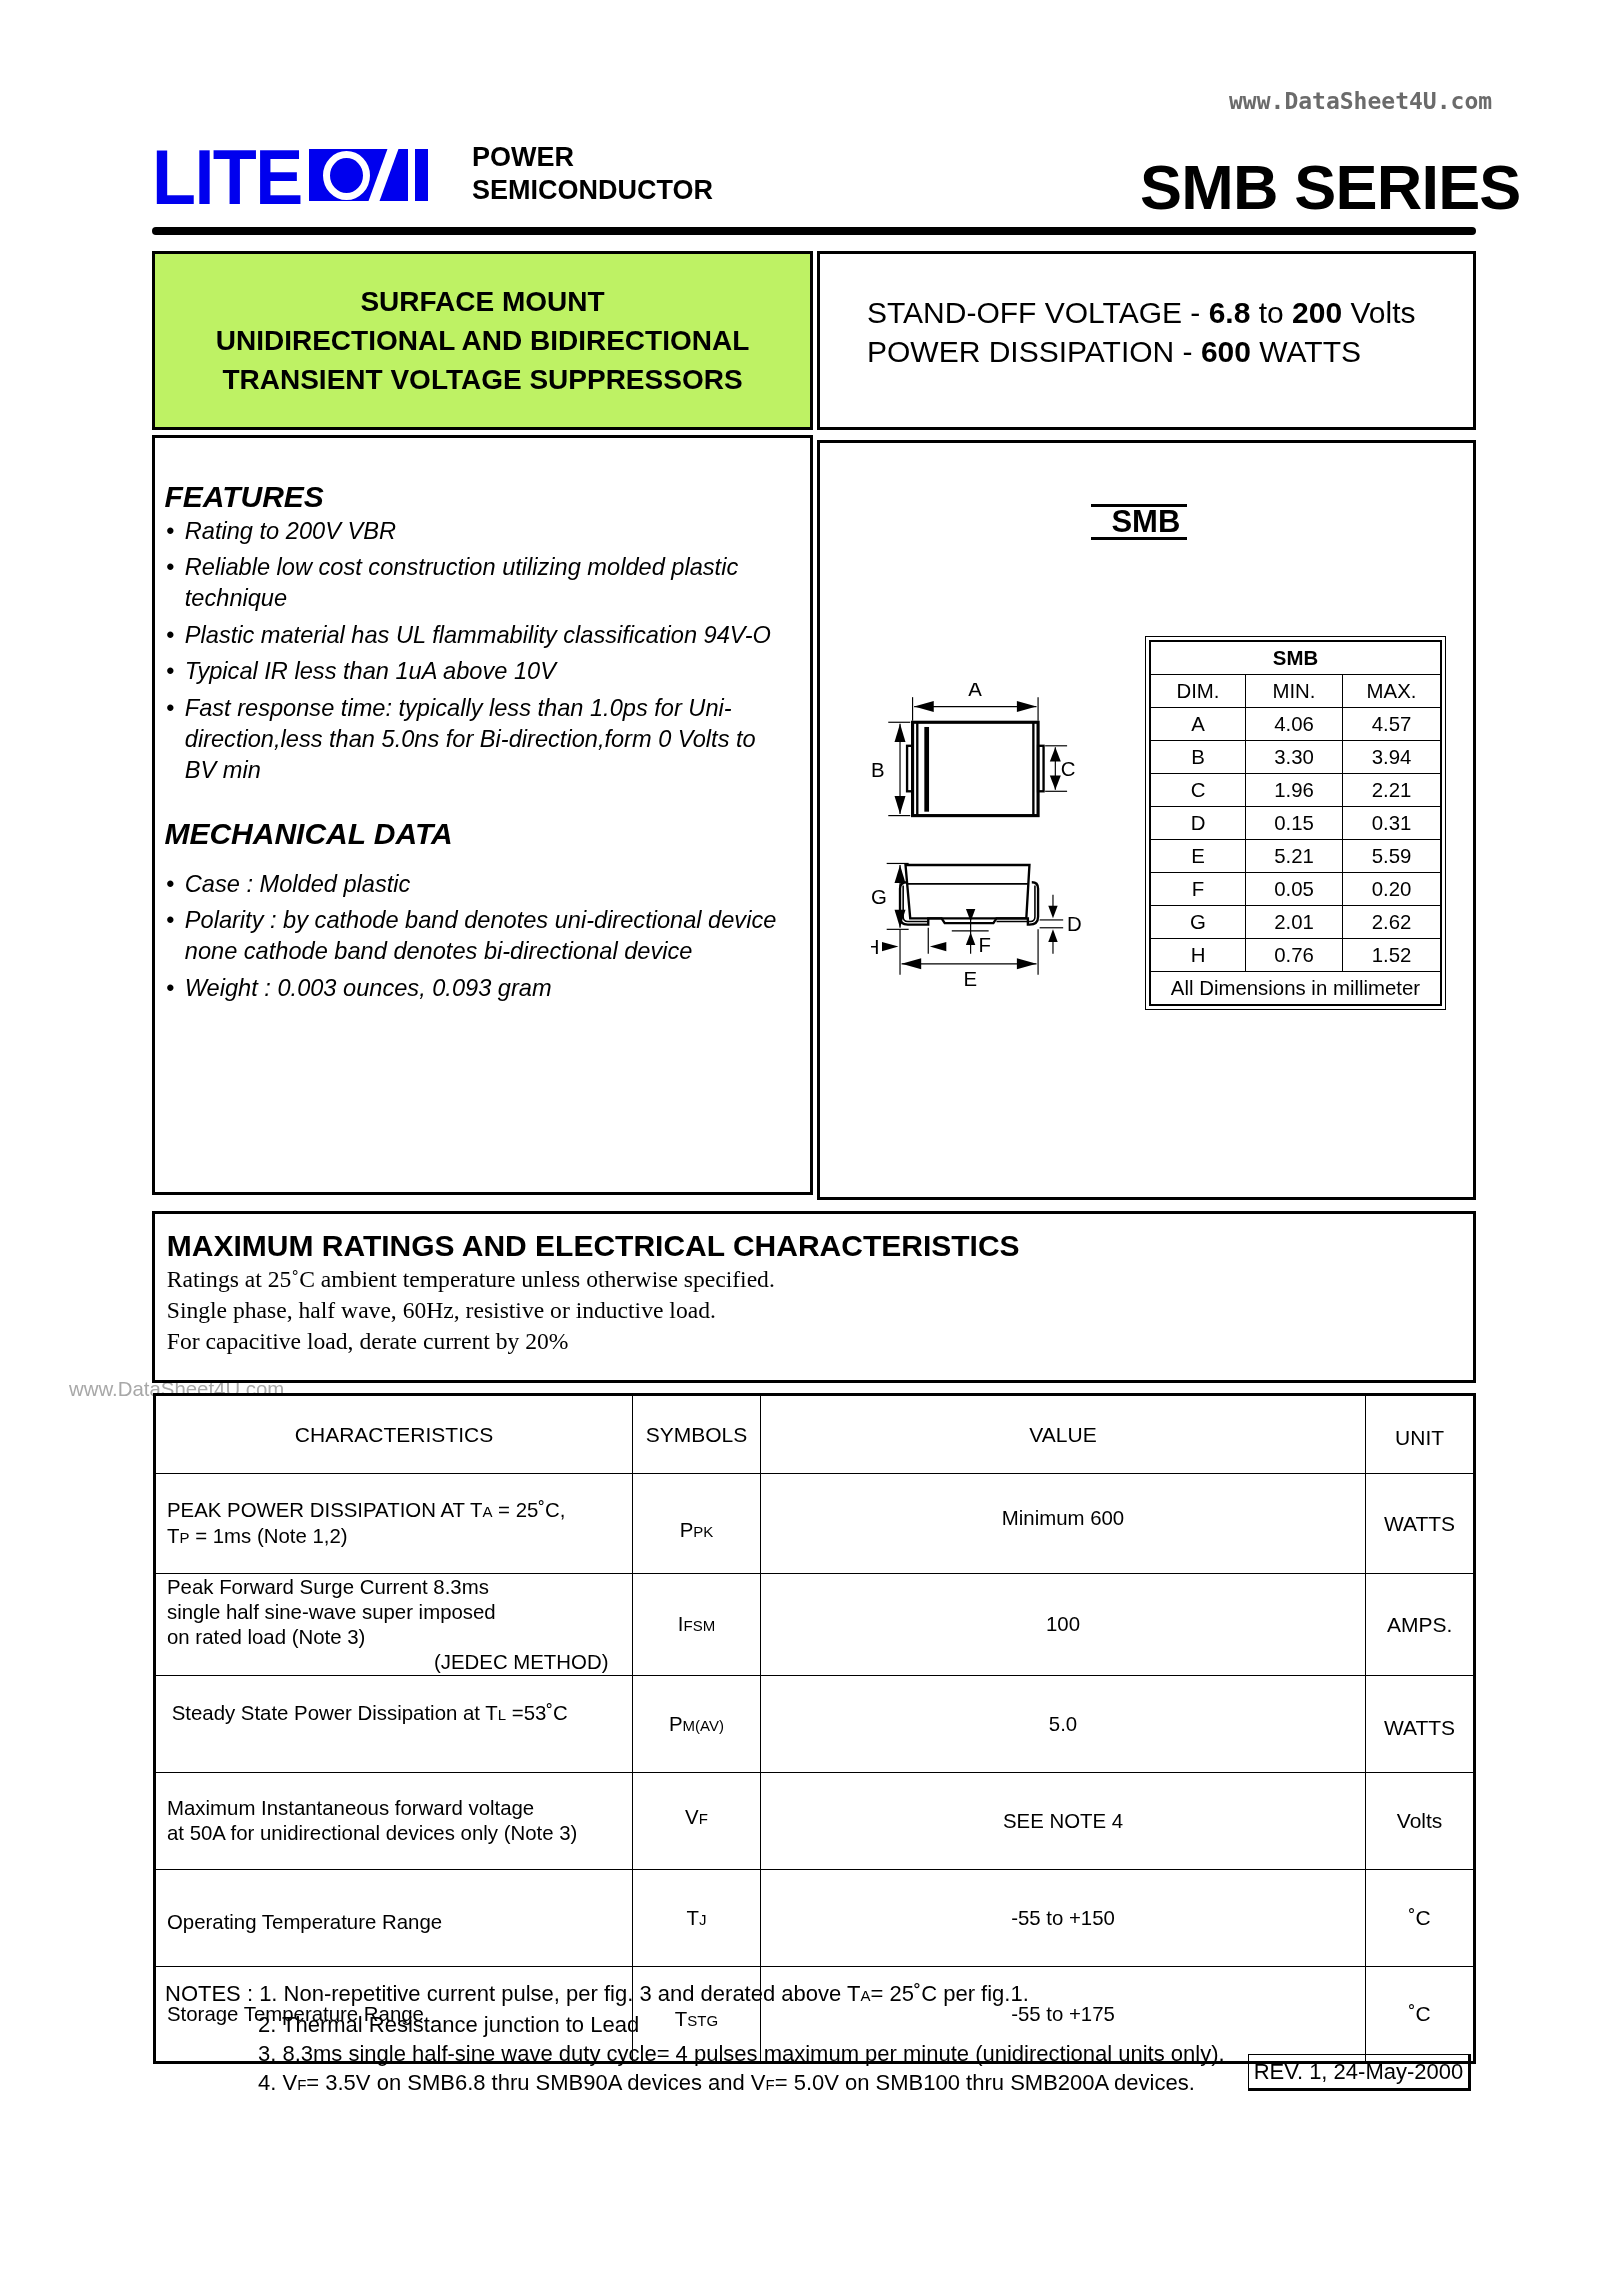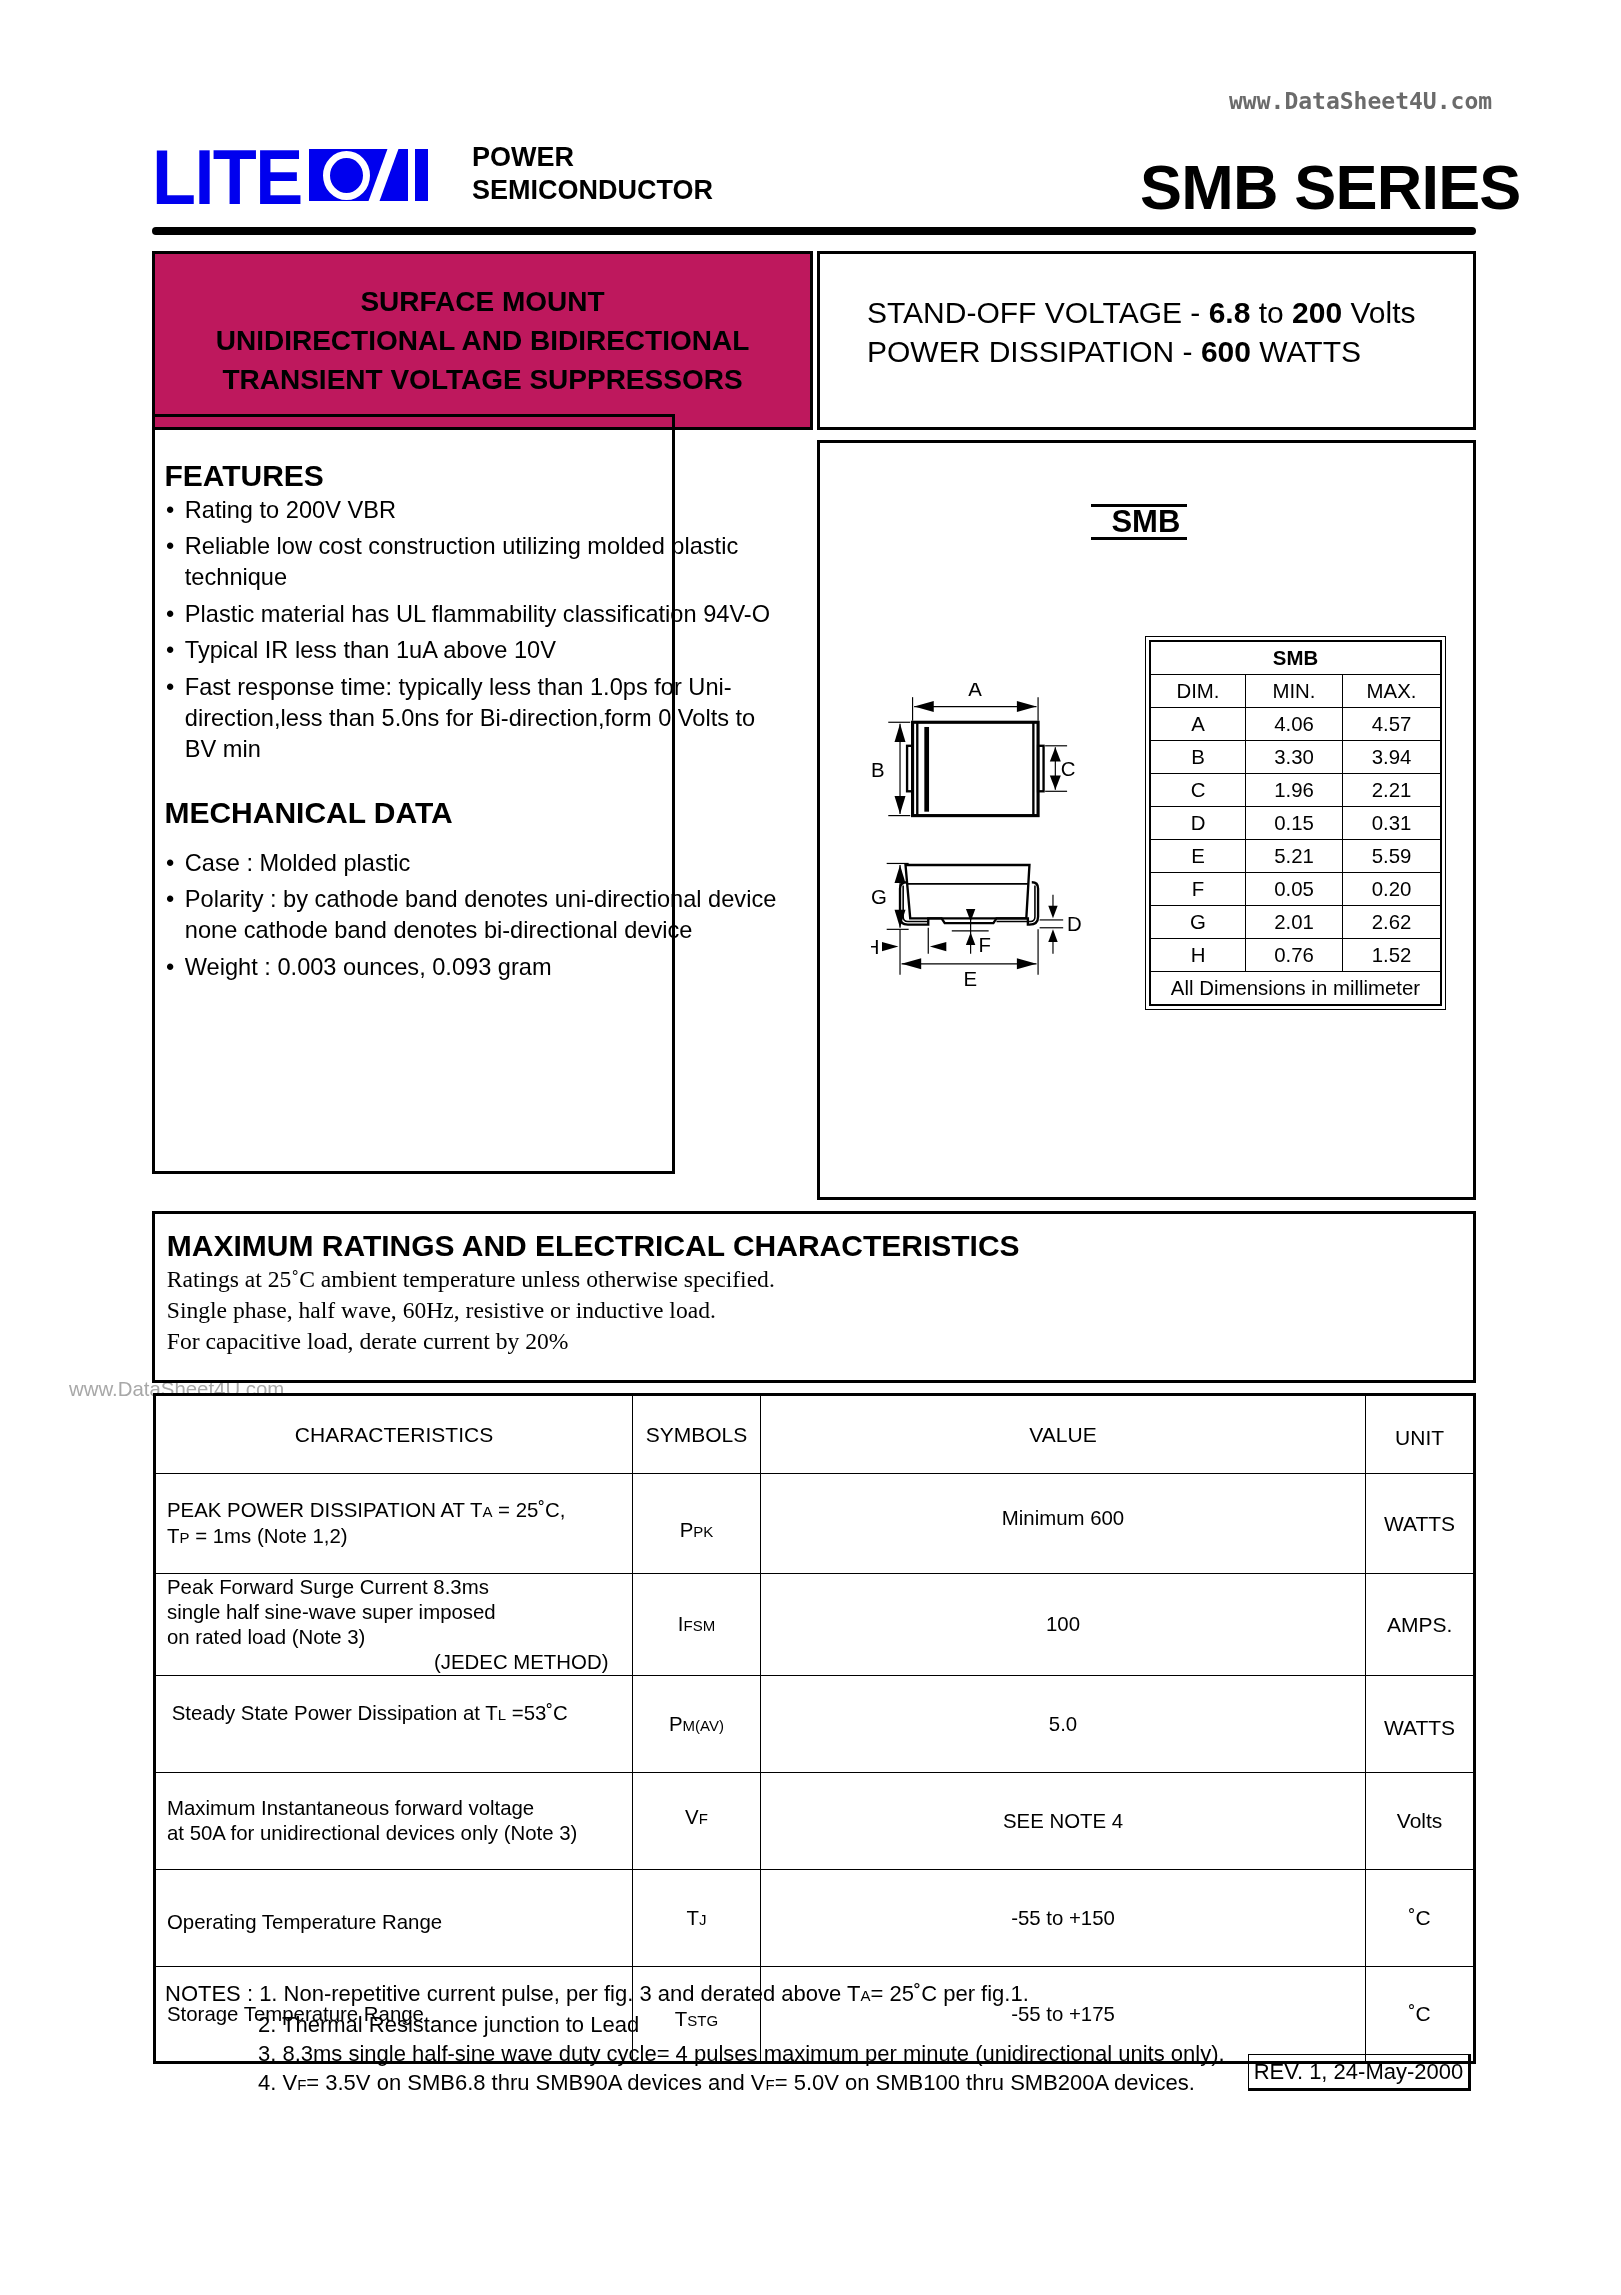--- a/index.html
+++ b/index.html
@@ -11,21 +11,21 @@
   .logo-liteon { position: absolute; left: 152px; top: 149px; height: 52px; display: flex; align-items: flex-start; }
   .logo-letters { color: #0000ee; font-weight: bold; font-size: 72px; line-height: 52px; letter-spacing: -1.6px; transform: scaleY(1.08); transform-origin: top left; }
   .logo-on { margin-left: 7.9px; width: 119px; height: 52px; background: #0000ee; position: relative; }
   .logo-on .o { position: absolute; left: 14px; top: 1.6px; width: 47px; height: 49px; border: 7.9px solid #fff; border-radius: 50%; box-sizing: border-box; background: #0000ee; }
   .logo-on .n1 { position: absolute; left: 69px; top: 0; width: 11px; height: 52px; background: #fff; transform: skewX(-20deg); }
   .logo-on .n3 { position: absolute; left: 99px; top: 0; width: 6.3px; height: 52px; background: #fff; }
   .logo-sub { position: absolute; left: 472px; top: 141px; font-weight: bold; font-size: 27px; line-height: 33px; }
   .series { position: absolute; left: 1140px; top: 151px; font-weight: bold; font-size: 63px; letter-spacing: -0.8px; }
   .rule { position: absolute; left: 152px; top: 227px; width: 1324px; height: 7.9px; background: #000; border-radius: 3.9px; }
 
-  .title-box { background: #be185d; text-align: center; font-weight: bold; font-size: 28px; line-height: 39px; display: flex; flex-direction: column; justify-content: center; }
+  .title-box { background: #bef264; text-align: center; font-weight: bold; font-size: 28px; line-height: 39px; display: flex; flex-direction: column; justify-content: center; }
   .spec-box { font-size: 30px; line-height: 39px; padding-left: 47px; display: flex; flex-direction: column; justify-content: center; }
   .spec-box b { font-weight: bold; }
 
   .section-h { font-weight: bold; font-size: 30px; margin: 0; }
   ul.bul { list-style: none; margin: 0; padding: 0; }
   ul.bul li { position: relative; padding-left: 20.4px; font-size: 23.6px; line-height: 31px; margin-bottom: 5.5px; }
   ul.bul li::before { content: "\2022"; position: absolute; left: 1.6px; top: 0; }
 
   .pkg-title { position: absolute; left: 1091px; top: 504px; font-weight: bold; font-size: 31px; border-top: 3.1px solid #000; border-bottom: 3.1px solid #000; padding: 0 6.3px 0 20.4px; line-height: 30px; }
 
@@ -80,21 +80,21 @@
 
 <div class="box spec-box" style="left:817px; top:251px; width:659px; height:179px; padding-bottom:17.3px;">
   <div>
     <span>STAND-OFF VOLTAGE - </span><b>6.8</b><span> to </span><b>200</b><span> Volts</span>
   </div>
   <div>
     <span>POWER DISSIPATION  - </span><b>600</b><span> WATTS</span>
   </div>
 </div>
 
-<div class="box" style="left:152px; top:414px; width:523px; height:760px; padding:42px 0 0 9.4px;">
+<div class="box" style="left:152px; top:435px; width:661px; height:760px; padding:42px 0 0 9.4px;font-style:italic;">
   <h2 class="section-h">FEATURES</h2>
   <ul class="bul" style="margin-top:1.6px; width:620px;">
     <li>Rating to 200V VBR</li>
     <li>Reliable low cost construction utilizing molded plastic technique</li>
     <li>Plastic material has UL flammability classification 94V-O</li>
     <li>Typical IR less than 1uA above 10V</li>
     <li>Fast response time: typically less than 1.0ps for Uni-direction,less than 5.0ns for Bi-direction,form 0 Volts to BV min</li>
   </ul>
   <h2 class="section-h" style="margin-top:31px;">MECHANICAL DATA</h2>
   <ul class="bul" style="margin-top:18px; width:636px;">

